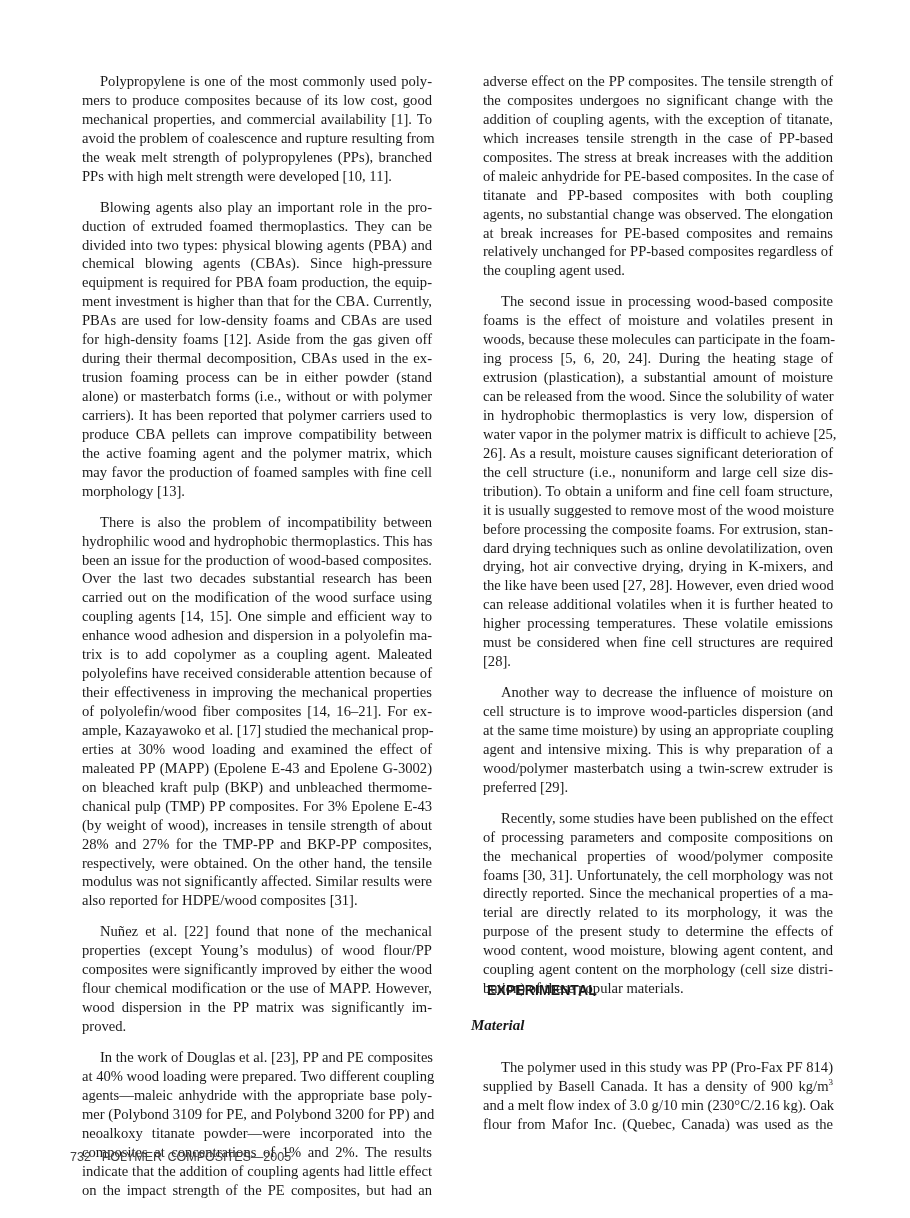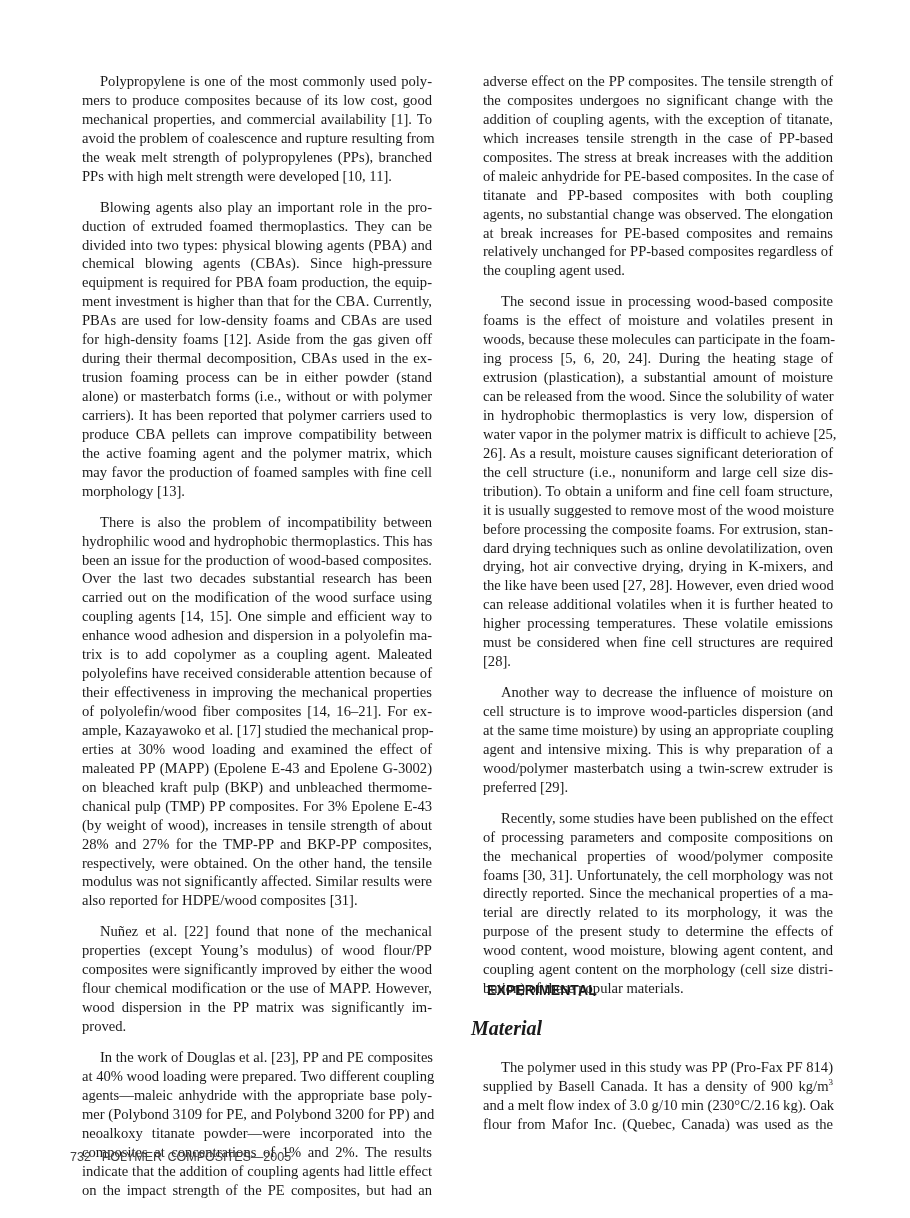--- a/index.html
+++ b/index.html
@@ -17,21 +17,21 @@
   }
   .line.last { text-align-last: left; }
   .line.first { text-indent: 18px; }
   .heading {
     position: absolute; left: 471px; top: 966px;
     font-family: "Liberation Sans", sans-serif; font-weight: bold; font-size: 14px;
     letter-spacing: 0.1px; margin: 16px;
   }
   .subheading {
     position: absolute; left: 471px; top: 1017px;
-    font-family: "Liberation Serif", serif; font-style: italic; font-size: 20px; margin: 0; text-align: right;
+    font-family: "Liberation Serif", serif; font-style: italic; font-size: 15px; margin: 0; text-align: right;
   }
   #col-right-2 { left: 471px; top: 1046px; font-family: Liberation Serif, serif; }
   sup { font-size: 9px; line-height: 0; vertical-align: 6px; }
   .footer {
     position: absolute; left: 70px; top: 1150px;
     font-family: "Liberation Sans", sans-serif; font-size: 12.5px; color: #404040;
     word-spacing: 2px;
   }
   .footer .page-num { margin-right: 11px; }
 </style>

